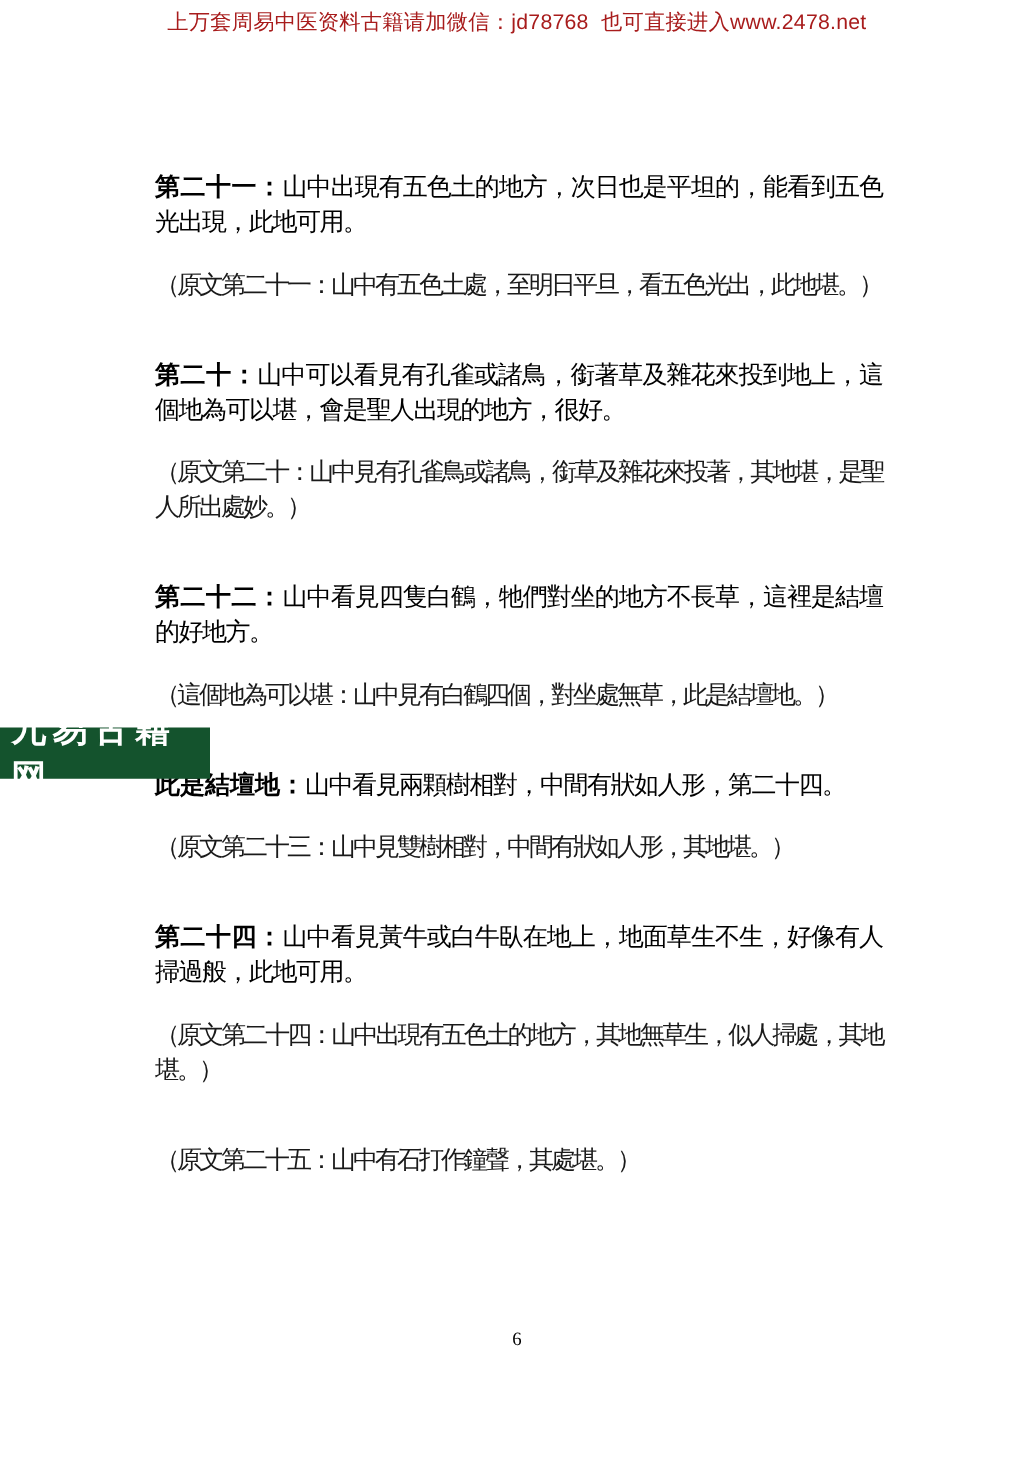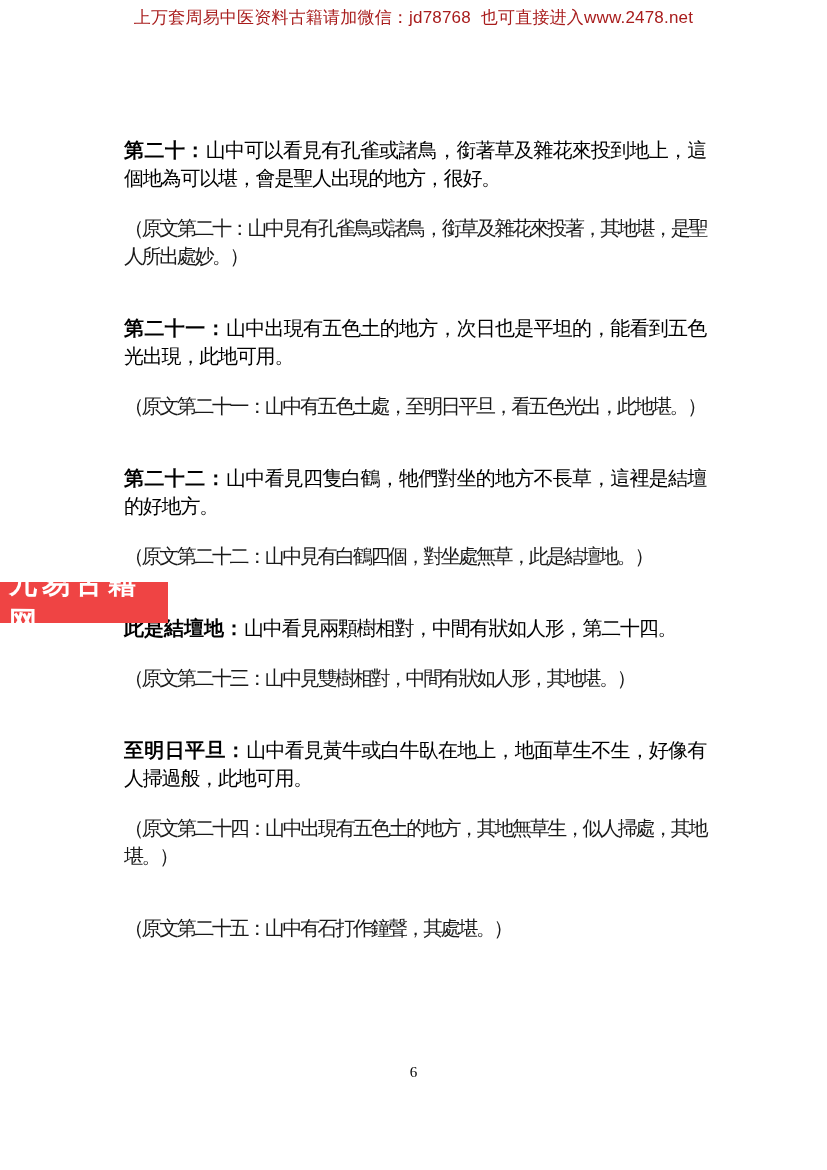--- a/index.html
+++ b/index.html
@@ -55,21 +55,21 @@
     line-height: 28px;
     letter-spacing: -2.4px;
     color: #1a1a1a;
   }
   .watermark {
     position: absolute;
     left: 0;
     top: 582px;
     width: 168px;
     height: 41px;
-    background: #ef4444;
+    background: #14532d;
     display: flex;
     align-items: center;
     padding-left: 9px;
     box-sizing: border-box;
     font-size: 28px;
     font-weight: 700;
     letter-spacing: 5px;
     color: #ffffff;
     font-family: "Liberation Serif", "DejaVu Serif", serif;
     z-index: 5;
@@ -88,41 +88,41 @@
 </head>
 <body>
 
 <div class="page">
 
   <div class="page-header">上万套周易中医资料古籍请加微信：jd78768  也可直接进入www.2478.net</div>
 
   <div class="content">
 
     <div class="entry">
+      <p class="desc"><span class="num">第二十一：</span><span>山中出現有五色土的地方，次日也是平坦的，能看到五色光出現，此地可用。</span></p>
+      <p class="orig">（原文第二十一：山中有五色土處，至明日平旦，看五色光出，此地堪。）</p>
+    </div>
+
+    <div class="entry">
       <p class="desc"><span class="num">第二十：</span><span>山中可以看見有孔雀或諸鳥，銜著草及雜花來投到地上，這個地為可以堪，會是聖人出現的地方，很好。</span></p>
       <p class="orig">（原文第二十：山中見有孔雀鳥或諸鳥，銜草及雜花來投著，其地堪，是聖人所出處妙。）</p>
     </div>
 
     <div class="entry">
-      <p class="desc"><span class="num">第二十一：</span><span>山中出現有五色土的地方，次日也是平坦的，能看到五色光出現，此地可用。</span></p>
-      <p class="orig">（原文第二十一：山中有五色土處，至明日平旦，看五色光出，此地堪。）</p>
-    </div>
-
-    <div class="entry">
       <p class="desc"><span class="num">第二十二：</span><span>山中看見四隻白鶴，牠們對坐的地方不長草，這裡是結壇的好地方。</span></p>
-      <p class="orig">（原文第二十二：山中見有白鶴四個，對坐處無草，此是結壇地。）</p>
+      <p class="orig">（這個地為可以堪：山中見有白鶴四個，對坐處無草，此是結壇地。）</p>
     </div>
 
     <div class="entry">
       <p class="desc"><span class="num">此是結壇地：</span><span>山中看見兩顆樹相對，中間有狀如人形，第二十四。</span></p>
       <p class="orig">（原文第二十三：山中見雙樹相對，中間有狀如人形，其地堪。）</p>
     </div>
 
     <div class="entry">
-      <p class="desc"><span class="num">至明日平旦：</span><span>山中看見黃牛或白牛臥在地上，地面草生不生，好像有人掃過般，此地可用。</span></p>
+      <p class="desc"><span class="num">第二十四：</span><span>山中看見黃牛或白牛臥在地上，地面草生不生，好像有人掃過般，此地可用。</span></p>
       <p class="orig">（原文第二十四：山中出現有五色土的地方，其地無草生，似人掃處，其地堪。）</p>
     </div>
 
     <div class="entry">
       <p class="orig">（原文第二十五：山中有石打作鐘聲，其處堪。）</p>
     </div>
 
   </div>
 
   <div class="watermark">九易古籍网</div>

